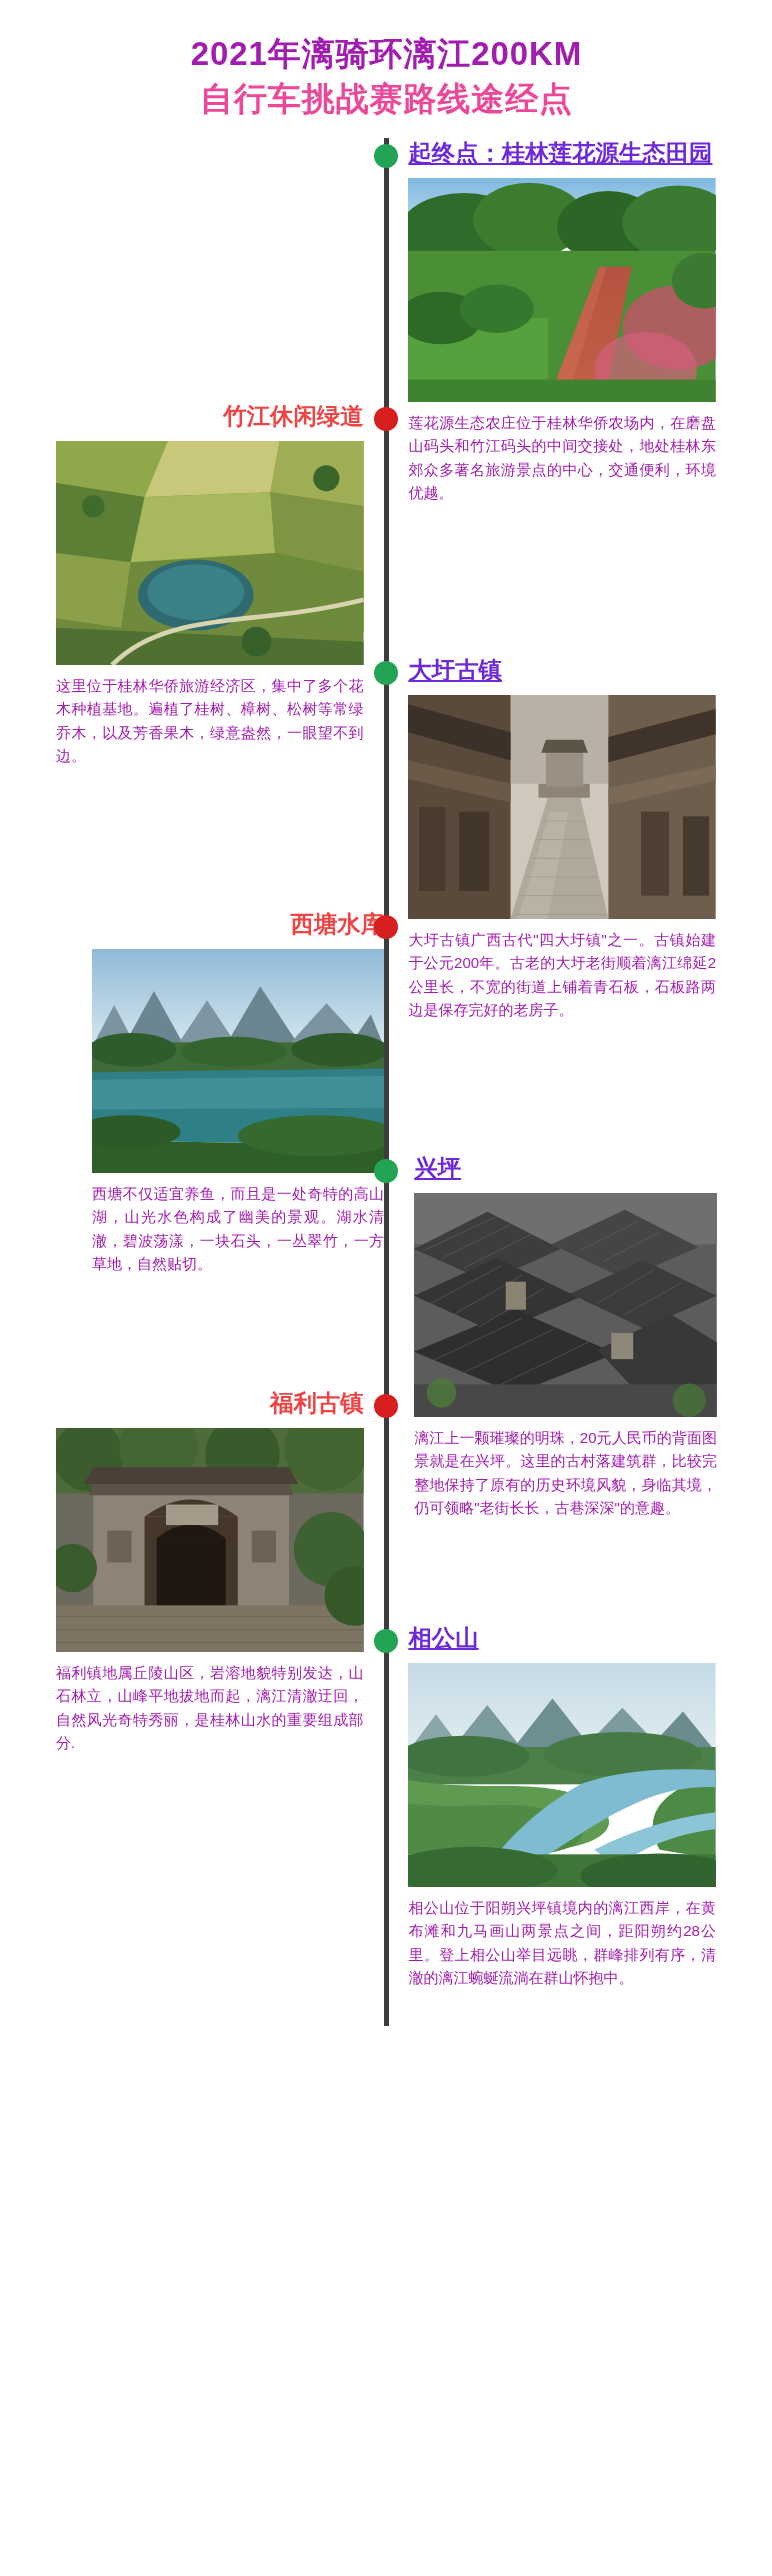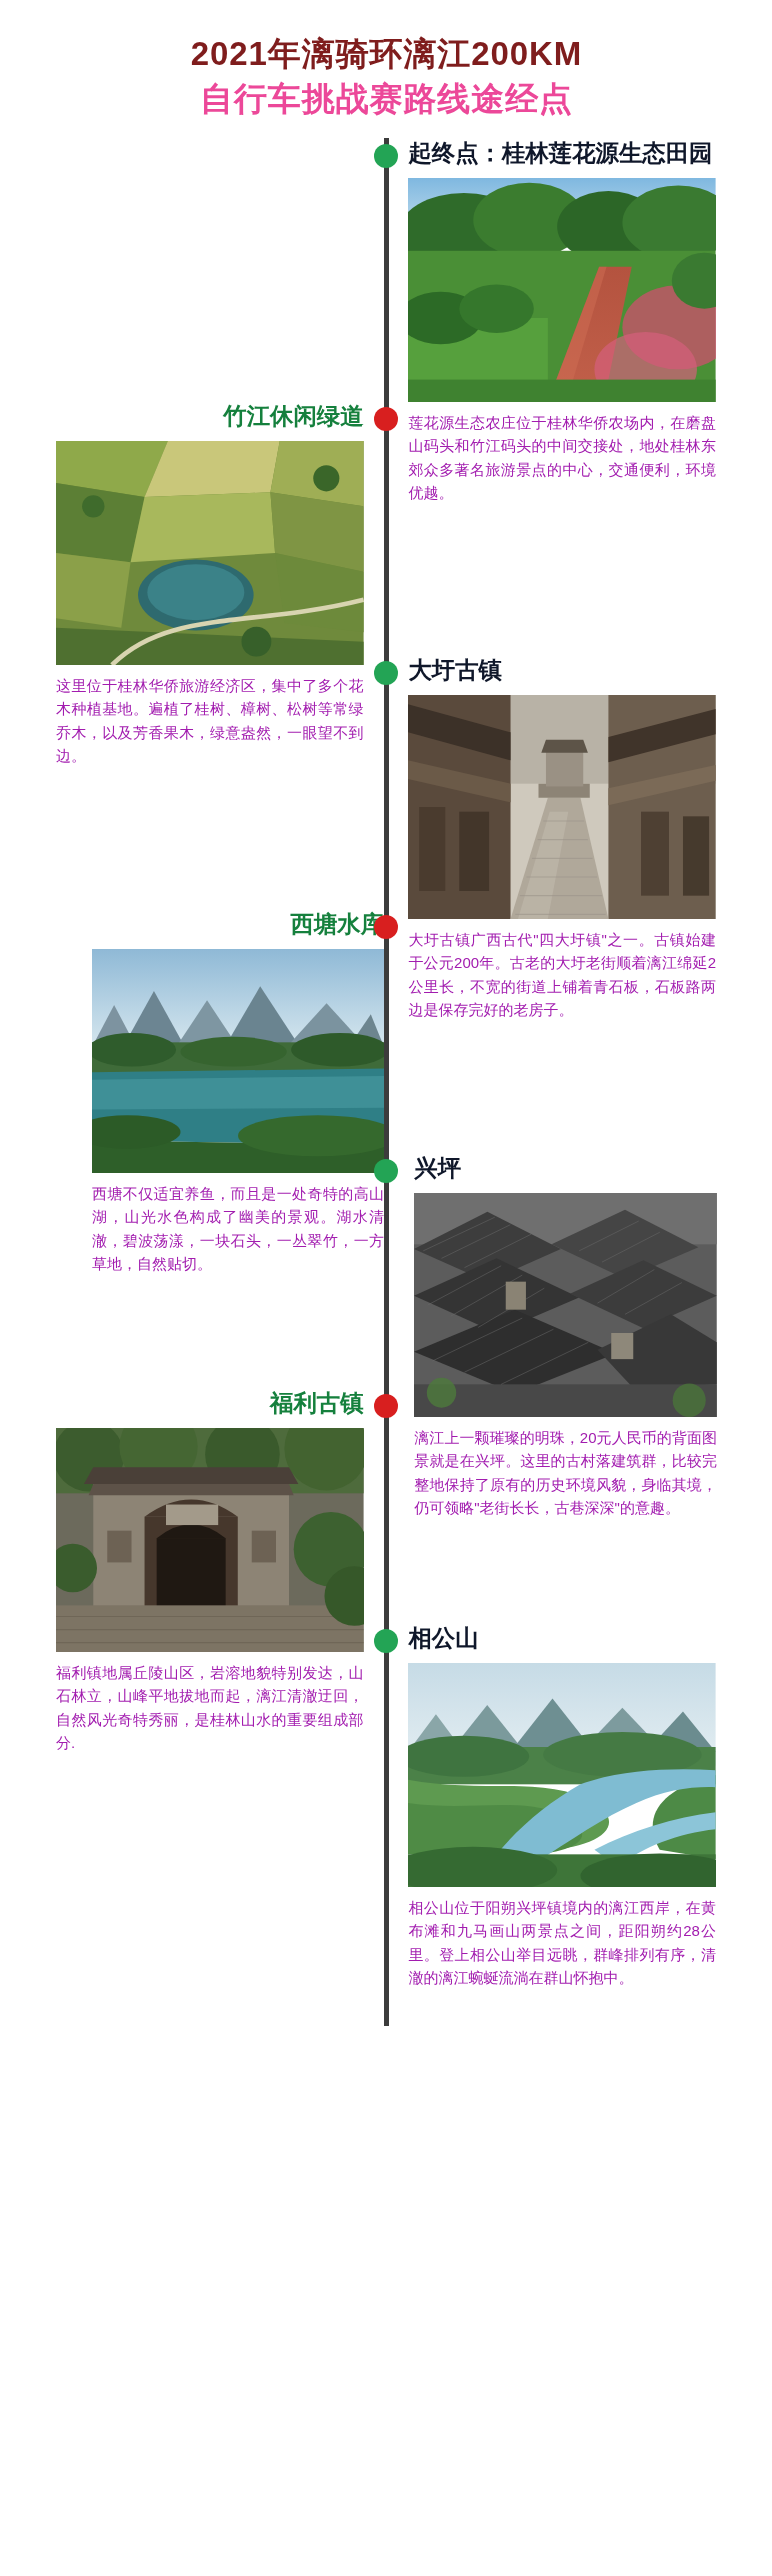--- a/index.html
+++ b/index.html
@@ -18,21 +18,21 @@
   }
 
   
   .title-block {
     text-align: center;
     padding: 32px 0 17px 0;
   }
   .title-line1 {
     font-size: 33px;
     font-weight: bold;
-    color: #7f1d1d;
+    color: #a21caf;
     letter-spacing: 0.9px;
     line-height: 1.35;
   }
   .title-line2 {
     font-size: 33px;
     font-weight: bold;
     color: #ec4899;
     letter-spacing: 0.9px;
     line-height: 1.35;
   }
@@ -85,22 +85,22 @@
   }
   .dot.red { background: #d81f1f; }
   .dot.green { background: #23a455; }
 
   .stop-name {
     font-size: 23.4px;
     font-weight: bold;
     line-height: 1.3;
     margin: 0 0 9.3px 0;
   }
-  .stop-name.red { color: #15803d; }
-  .stop-name.green { color: #0f172a; }
+  .stop-name.red { color: #ef4444; }
+  .stop-name.green { color: #6d28d9; text-decoration: underline; }
   .side.left .stop-name { text-align: right; }
 
   .photo {
     width: 100%;
     height: 224px;
     display: block;
     border: 0;
     overflow: hidden;
     position: relative;
   }

